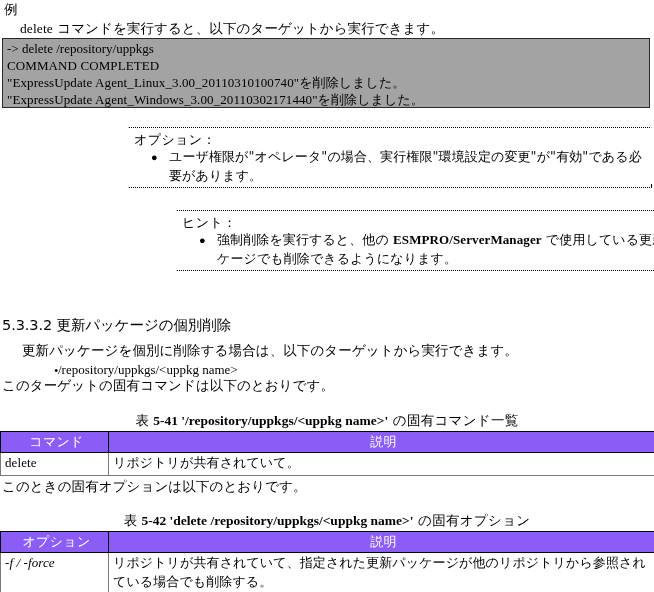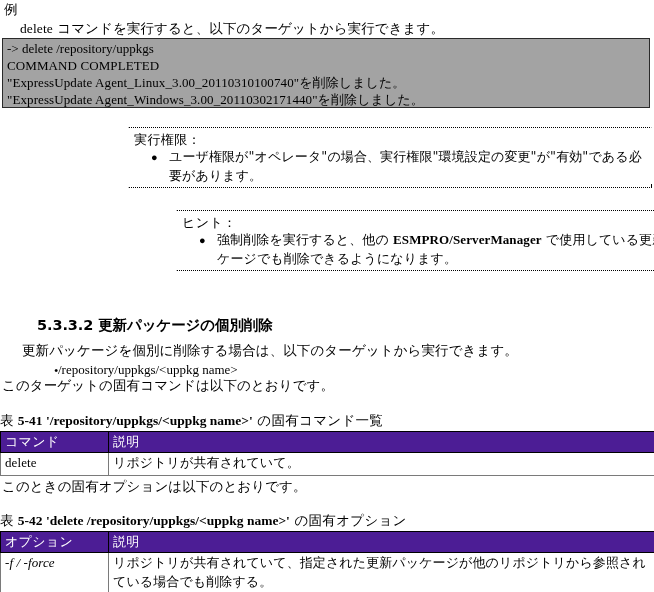--- a/index.html
+++ b/index.html
@@ -121,26 +121,25 @@
     height: 4px;
     background: #000;
   }
 
   
   .section-heading {
     position: absolute;
     left: 2px;
     top: 316px;
     font-family: "DejaVu Sans", "Liberation Sans", sans-serif;
-    font-weight: bold;
+    font-weight: normal;
     font-size: 14.5px;
     line-height: 19px;
     letter-spacing: -0.1px;
     white-space: nowrap;
-    margin-left: 35px;
   }
 
   .body-line {
     position: absolute;
     font-size: 13.5px;
     line-height: 18px;
     letter-spacing: 0.1px;
     white-space: nowrap;
   }
   #body-1 { left: 22px; top: 341px; }
@@ -164,21 +163,21 @@
   }
   .target-item .path {
     font-family: "Liberation Serif", serif;
     font-size: 13px;
   }
 
   
   .table-caption {
     position: absolute;
     width: 654px;
-    text-align: left;
+    text-align: center;
     font-size: 13.5px;
     line-height: 18px;
     white-space: nowrap;
   }
   .table-caption .cap-num {
     font-family: "Liberation Serif", serif;
     font-weight: bold;
     font-size: 13.5px;
   }
   .table-caption .cap-tail {
@@ -189,23 +188,23 @@
     position: absolute;
     left: 0px;
     width: 654px;
     border-collapse: collapse;
     table-layout: fixed;
   }
   .doc-table col.c1 { width: 108px; }
   .doc-table col.c2 { width: 546px; }
 
   .doc-table th {
-    background: #4c1d95;
+    background: #8b5cf6;
     color: #ffffff;
-    text-align: left;
+    text-align: center;
     font-weight: normal;
     font-size: 13px;
     line-height: 17px;
     padding: 1px 0 2px 4px;
     border: 1px solid #000000;
     letter-spacing: 0.3px;
   }
   .doc-table td {
     background: #ffffff;
     color: #000000;
@@ -245,21 +244,21 @@
   </div>
 
   <div class="code-box">
     <div class="code-line first">-&gt; delete /repository/uppkgs</div>
     <div class="code-line">COMMAND COMPLETED</div>
     <div class="code-line jp">"ExpressUpdate Agent_Linux_3.00_20110310100740"を削除しました。</div>
     <div class="code-line jp">"ExpressUpdate Agent_Windows_3.00_20110302171440"を削除しました。</div>
   </div>
 
   <div class="callout" id="callout-check">
-    <div class="callout-label jp">実行権限：</div>
+    <div class="callout-label jp">オプション：</div>
     <div class="callout-item jp">
       <span class="bullet">●</span>
       <span>ユーザ権限が"オペレータ"の場合、実行権限"環境設定の変更"が"有効"である必要があります。</span>
     </div>
     <div class="callout-tick" style="bottom:-1px"></div>
   </div>
 
   <div class="callout" id="callout-hint">
     <div class="callout-label jp">ヒント：</div>
     <div class="callout-item jp">

